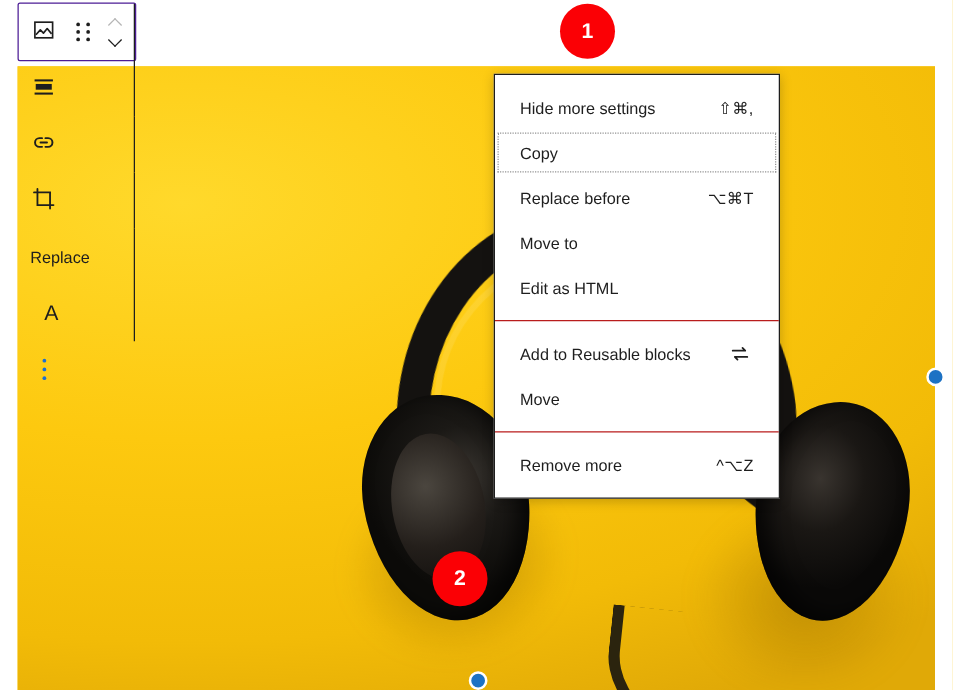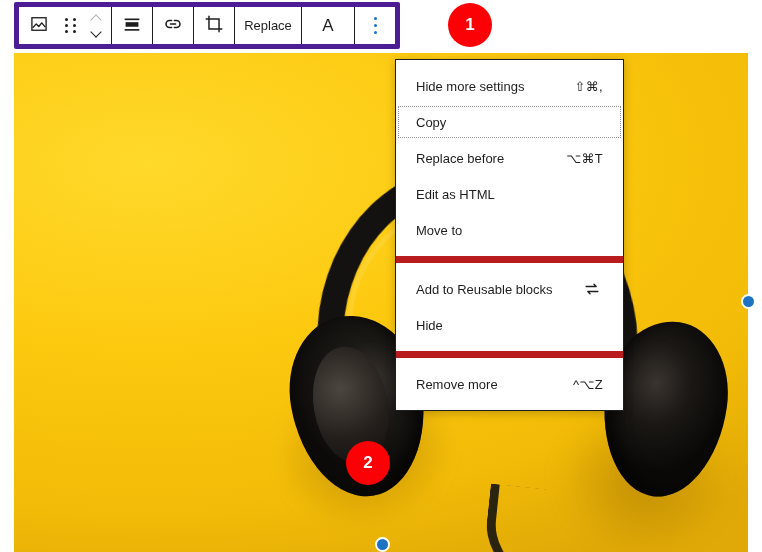--- a/index.html
+++ b/index.html
@@ -10,23 +10,24 @@
     overflow: hidden;
   }
   .stage { position: relative; width: 762px; height: 552px; background: #fff; }
 
   
   .toolbar {
     position: absolute; left: 14px; top: 2px;
     height: 47px;
     display: flex; align-items: stretch;
     background: #fff;
-    border: 5px solid #4c1d95;
+    border: 1px solid #4c1d95;
     border-radius: 2px;
     z-index: 30;
+    flex-direction: column;
   }
   .tgroup {
     display: flex; align-items: center;
     border-right: 1px solid #1e1e1e;
     padding: 0 2px;
   }
   .tgroup:last-child { border-right: none; }
   .tbtn {
     width: 36px; height: 45px;
     display: flex; align-items: center; justify-content: center;
@@ -166,21 +167,21 @@
     position: absolute; left: 395px; top: 59px;
     width: 229px;
     background: #fff;
     border: 1px solid #1e1e1e;
     border-radius: 0;
     box-shadow: 0 2px 9px rgba(0,0,0,0.22);
     z-index: 50;
     padding: 0;
   }
   .mgroup { padding: 8px 0; }
-  .mgroup + .mgroup { border-top: 7px solid #b91c1c; }
+  .mgroup + .mgroup { border-top: 1px solid #b91c1c; }
   .mitem {
     display: flex; align-items: center; justify-content: space-between;
     height: 36px;
     padding: 0 20px;
     font-size: 13px; color: #1e1e1e;
     cursor: pointer; background: transparent; border: none; width: 100%;
     text-align: left;
   }
   .mitem.focused { outline: 1px dotted #949494; outline-offset: -3px; }
   .mlabel { white-space: nowrap; }
@@ -297,41 +298,41 @@
       </button>
       <button class="mitem focused">
         <span class="mlabel">Copy</span>
         <span class="mshortcut"></span>
       </button>
       <button class="mitem">
         <span class="mlabel">Replace before</span>
         <span class="mshortcut">⌥⌘T</span>
       </button>
       <button class="mitem">
+        <span class="mlabel">Move to</span>
+        <span class="mshortcut"></span>
+      </button>
+      <button class="mitem">
         <span class="mlabel">Edit as HTML</span>
-        <span class="mshortcut"></span>
-      </button>
-      <button class="mitem">
-        <span class="mlabel">Move to</span>
         <span class="mshortcut"></span>
       </button>
     </div>
 
     <div class="mgroup">
       <button class="mitem">
         <span class="mlabel">Add to Reusable blocks</span>
         <span class="micon">
           <svg width="20" height="20" viewBox="0 0 24 24" fill="none" stroke="#1e1e1e" stroke-width="1.7" stroke-linecap="round" stroke-linejoin="round">
             <path d="M5 9h12l-2.6-2.6"></path>
             <path d="M19 15H7l2.6 2.6"></path>
           </svg>
         </span>
       </button>
       <button class="mitem">
-        <span class="mlabel">Hide</span>
+        <span class="mlabel">Move</span>
         <span class="mshortcut"></span>
       </button>
     </div>
 
     <div class="mgroup">
       <button class="mitem">
         <span class="mlabel">Remove more</span>
         <span class="mshortcut">^⌥Z</span>
       </button>
     </div>

